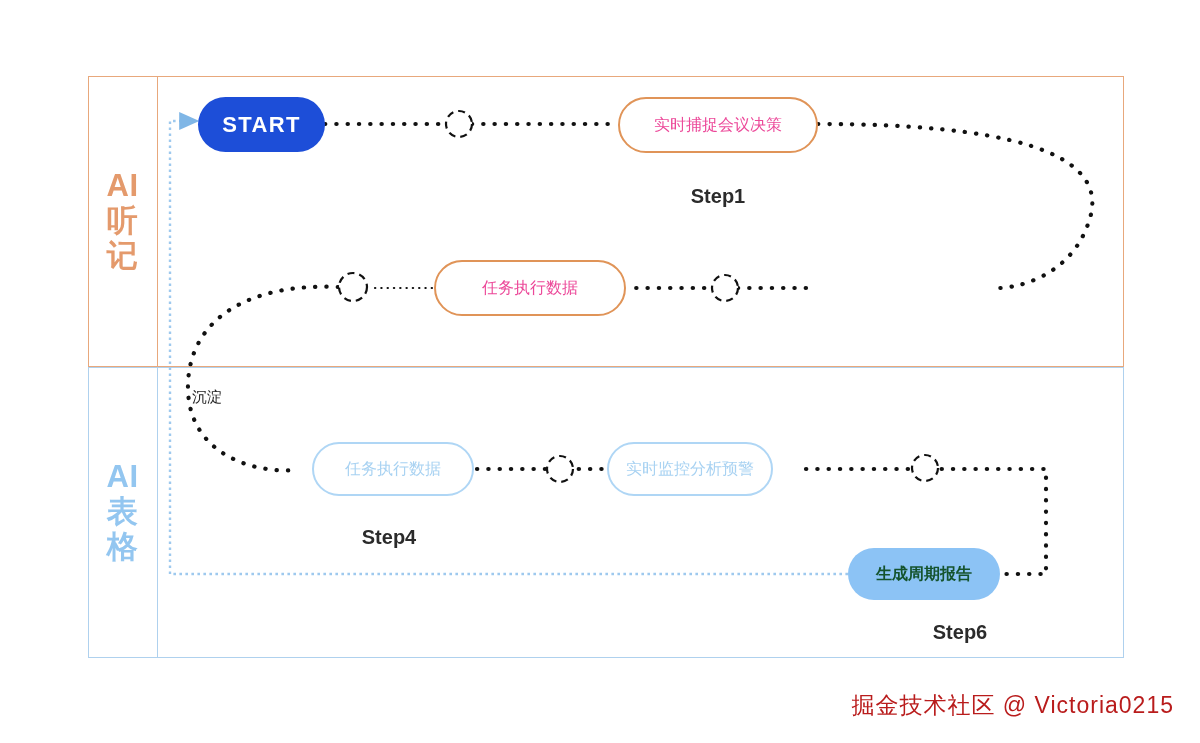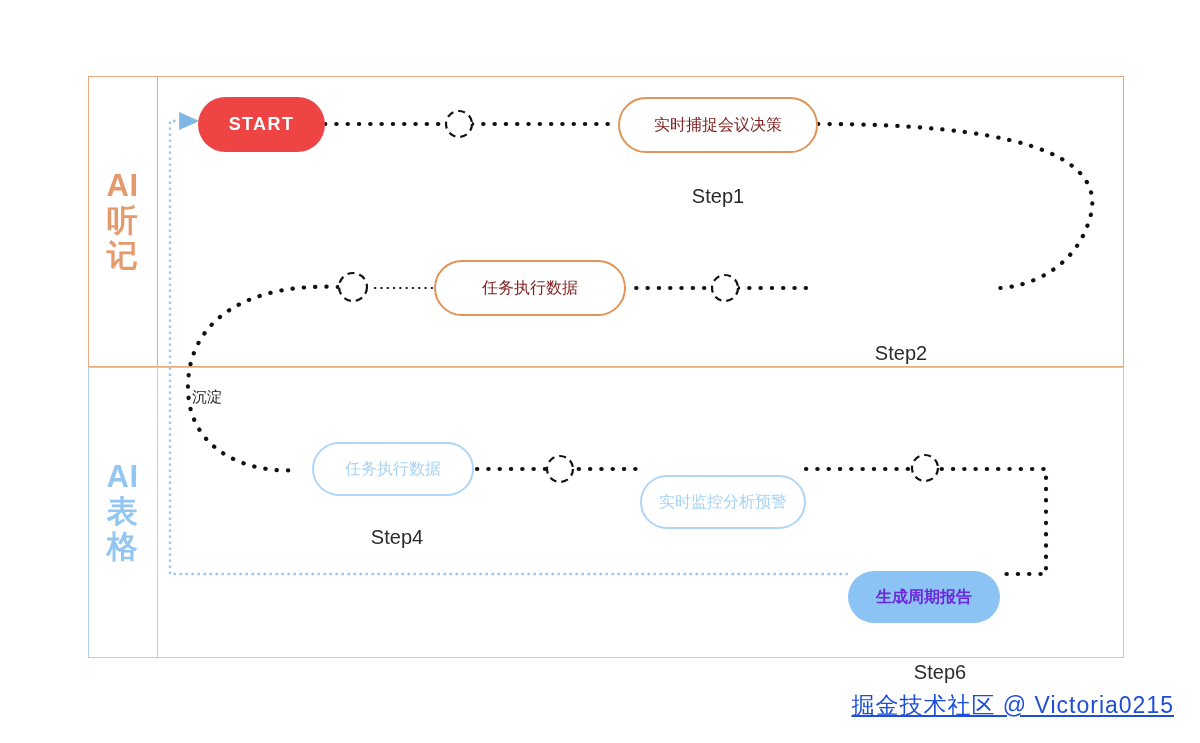--- a/index.html
+++ b/index.html
@@ -45,54 +45,54 @@
   
   .node {
     position: absolute;
     display: flex; align-items: center; justify-content: center;
     text-align: center;
     border-radius: 999px;
     font-size: 16px;
     white-space: nowrap;
   }
   .node-start {
-    background: #ef4444; color: #ffffff;
-    font-weight: bold; font-size: 18px; letter-spacing: 1.4px;
+    background: #1d4ed8; color: #ffffff;
+    font-weight: bold; font-size: 22px; letter-spacing: 1.4px;
     border: none;
   }
   .node-orange {
-    background: #ffffff; color: #7f1d1d;
+    background: #ffffff; color: #ec4899;
     border: 2px solid #E09458; font-weight: normal;
   }
   .node-blue {
     background: #ffffff; color: #A8D2F2;
     border: 2px solid #AFD6F5; font-weight: normal;
   }
   .node-blue-solid {
-    background: #8CC3F5; color: #6d28d9;
-    font-weight: bold; border: none; margin-top: 23px;
+    background: #8CC3F5; color: #14532d;
+    font-weight: bold; border: none;
   }
 
   
   .step-caption {
     position: absolute; color: #2b2b2b;
-    font-size: 20px; font-weight: normal;
+    font-size: 20px; font-weight: bold;
     text-align: center; white-space: nowrap;
   }
 
   
   .annot {
     position: absolute; color: #1d1d1d; font-size: 15px; white-space: nowrap;
   }
 
   
   .watermark {
     position: absolute; right: 26px; bottom: 22px;
-    color: #1d4ed8; font-size: 23px; letter-spacing: 1px;
-    user-select: none; white-space: nowrap; text-decoration: underline;
+    color: #b91c1c; font-size: 23px; letter-spacing: 1px;
+    user-select: none; white-space: nowrap;
   }
 
   
   svg.layer { position: absolute; left: 0; top: 0; width: 1200px; height: 743px; }
   svg.layer-under { z-index: 1; }
   .node, .step-caption, .annot, .side-label { z-index: 3; }
   .panel, .panel-divider, .panel-divider-b { z-index: 0; }
   .watermark { z-index: 5; }
 </style>
 </head>
@@ -148,37 +148,36 @@
 
   <div class="node node-start" style="left:198px; top:97px; width:127px; height:55px;">
     <span>START</span>
   </div>
 
   <div class="node node-orange" style="left:618px; top:97px; width:200px; height:56px;">
     <span>实时捕捉会议决策</span>
   </div>
   <div class="step-caption" style="left:618px; top:185px; width:200px;">Step1</div>
 
-  <div class="step-caption" style="left:806px; top:342px; width:190px;">Step2</div>
 
   <div class="node node-orange" style="left:434px; top:260px; width:192px; height:56px;">
     <span>任务执行数据</span>
   </div>
 
   <div class="node node-blue" style="left:312px; top:442px; width:162px; height:54px;">
     <span>任务执行数据</span>
   </div>
-  <div class="step-caption" style="left:316px; top:526px; width:162px;">Step4</div>
+  <div class="step-caption" style="left:308px; top:526px; width:162px;">Step4</div>
 
-  <div class="node node-blue" style="left:640px; top:442px; width:166px; height:54px;margin-top:33px;">
+  <div class="node node-blue" style="left:607px; top:442px; width:166px; height:54px;">
     <span>实时监控分析预警</span>
   </div>
 
   <div class="node node-blue-solid" style="left:848px; top:548px; width:152px; height:52px;">
     <span>生成周期报告</span>
   </div>
-  <div class="step-caption" style="left:864px; top:621px; width:152px;margin-top:40px;">Step6</div>
+  <div class="step-caption" style="left:884px; top:621px; width:152px;">Step6</div>
 
   <div class="annot" style="left:192px; top:388px;">沉淀</div>
 
   <div class="watermark">掘金技术社区 @ Victoria0215</div>
 
 </div>
 
 </body></html>

